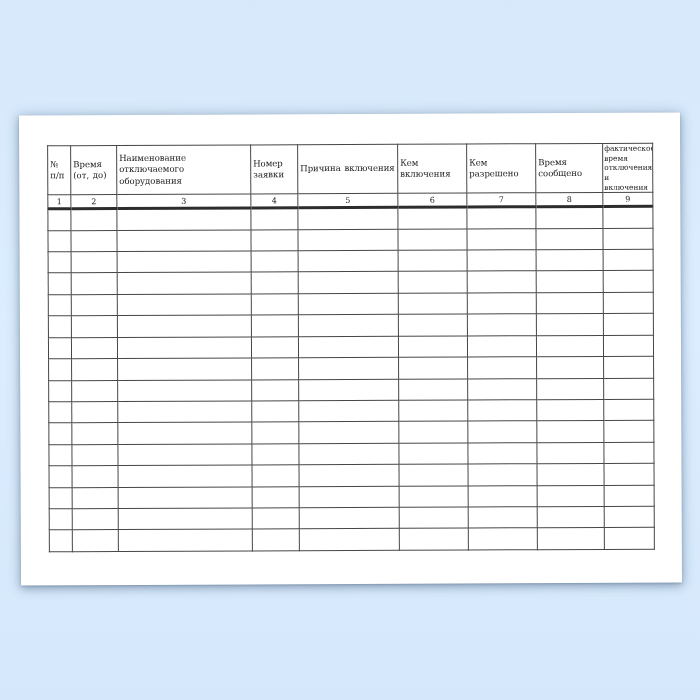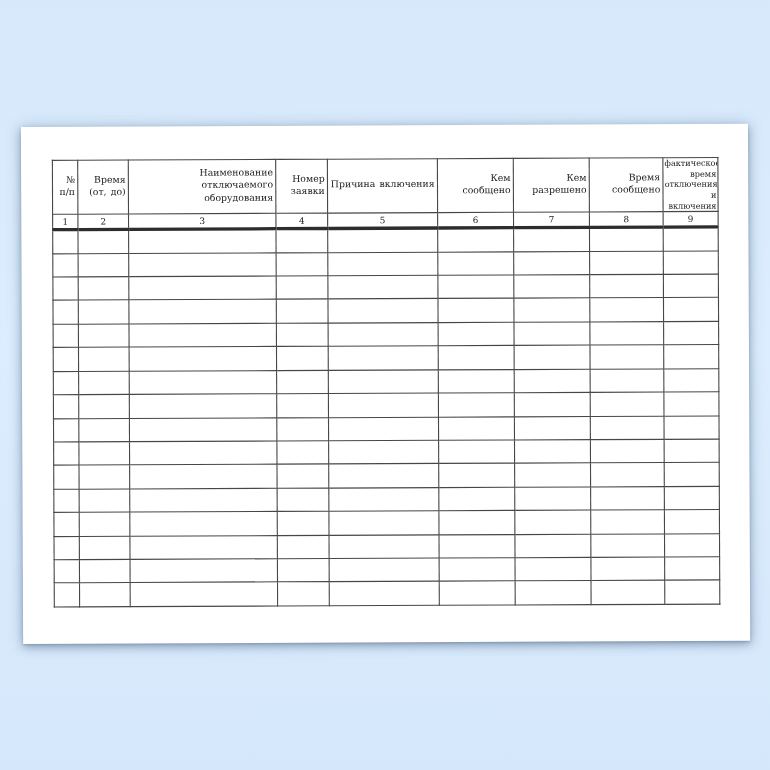--- a/index.html
+++ b/index.html
@@ -42,21 +42,21 @@
   col.c1{width:23px}  col.c2{width:46px}  col.c3{width:134px}
   col.c4{width:47px}  col.c5{width:100px} col.c6{width:69px}
   col.c7{width:69px}  col.c8{width:67px}  col.c9{width:50px}
 
   tr.hdr{height:43px}
   tr.hdr th{
     font-weight:normal;
     font-size:8.5px;
     line-height:1.35;
     white-space:pre-line;
-    text-align:right;
+    text-align:left;
     vertical-align:middle;
     word-spacing:1px;
     margin-left:40px;
   }
   tr.hdr th:last-child{
     font-size:7.4px;
     line-height:1.3;
     padding:0 1px;
   }
 
@@ -92,21 +92,21 @@
         <tr class="hdr">
           <th>№
 п/п</th>
           <th>Время
 (от, до)</th>
           <th>Наименование
 отключаемого оборудования</th>
           <th>Номер
 заявки</th>
           <th>Причина включения</th>
-          <th>Кем сообщено</th>
+          <th>Кем включения</th>
           <th>Кем разрешено</th>
           <th>Время сообщено</th>
           <th>фактическое
 время
 отключения
 и включения</th>
         </tr>
         <tr class="nums">
           <th>1</th>
           <th>2</th>

